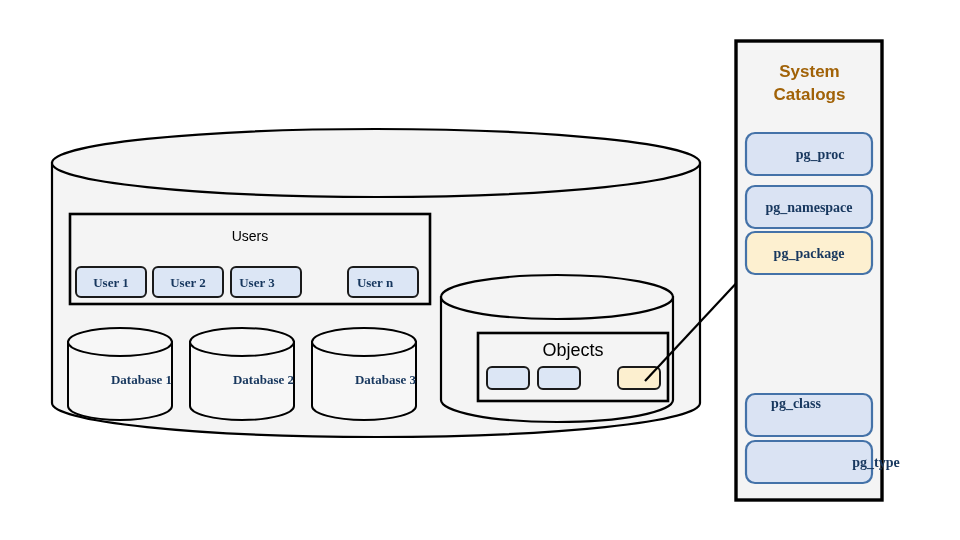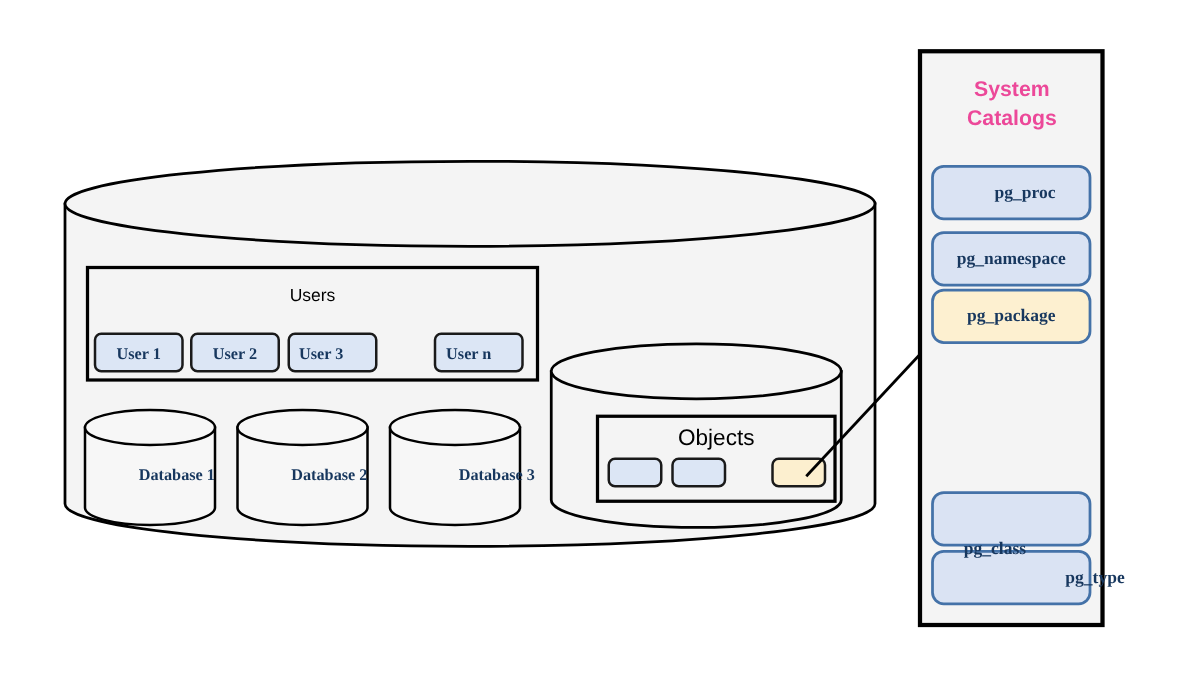--- a/index.html
+++ b/index.html
@@ -73,21 +73,21 @@
     font-size: 13px;
     color: #17375e;
     text-align: right;
   }
   
   .catalog-title {
     font-family: "Liberation Sans", sans-serif;
     font-weight: bold;
     font-size: 17px;
     line-height: 23px;
-    color: #ec4899;
+    color: #a16207;
     left: 737px;
     top: 60px;
     width: 145px;
     text-align: center;
   }
   .catalog-label {
     font-family: "Liberation Serif", serif;
     font-weight: bold;
     font-size: 14px;
     color: #17375e;
@@ -172,25 +172,25 @@
 
   <div class="lbl users-title">Users</div>
 
   <div class="lbl chip-label" style="left:76px; top:275px; width:70px;">User 1</div>
   <div class="lbl chip-label" style="left:153px; top:275px; width:70px;">User 2</div>
   <div class="lbl chip-label" style="left:231px; top:275px; width:52px;">User 3</div>
   <div class="lbl chip-label" style="left:348px; top:275px; width:54px;">User n</div>
 
   <div class="lbl db-label" style="left:68px; top:372px; width:104px;">Database 1</div>
   <div class="lbl db-label" style="left:190px; top:372px; width:104px;">Database 2</div>
-  <div class="lbl db-label" style="left:312px; top:372px; width:104px;margin-left:12px;">Database 3</div>
+  <div class="lbl db-label" style="left:312px; top:372px; width:104px;">Database 3</div>
 
   <div class="lbl objects-title">Objects</div>
 
   <div class="lbl catalog-title"><span>System</span><br><span>Catalogs</span></div>
 
   <div class="lbl catalog-label" style="left:746px; top:147px; width:148px;">pg_proc</div>
   <div class="lbl catalog-label" style="left:746px; top:200px; width:126px;">pg_namespace</div>
   <div class="lbl catalog-label" style="left:746px; top:246px; width:126px;">pg_package</div>
-  <div class="lbl catalog-label" style="left:746px; top:432px; width:100px;">pg_class</div>
+  <div class="lbl catalog-label" style="left:746px; top:396px; width:100px;">pg_class</div>
   <div class="lbl catalog-label" style="left:754px; top:455px; width:152px;padding-left:46px;">pg_type</div>
 
 </div>
 
 </body></html>

